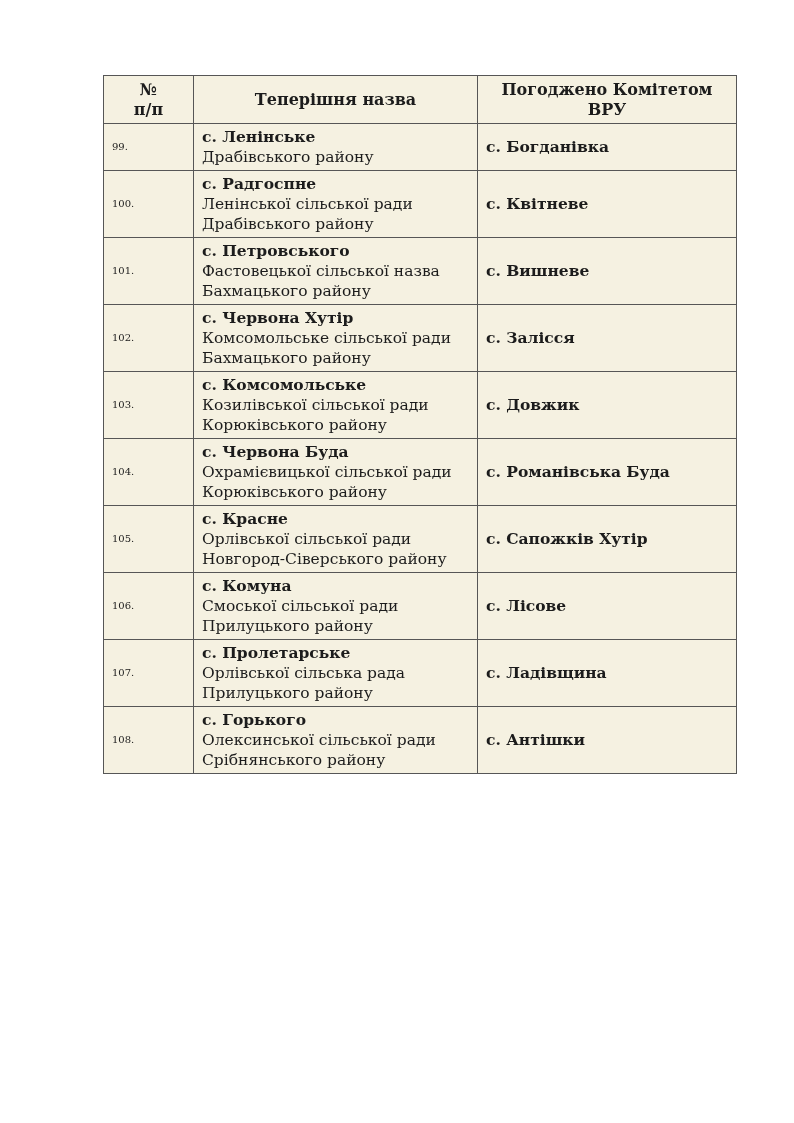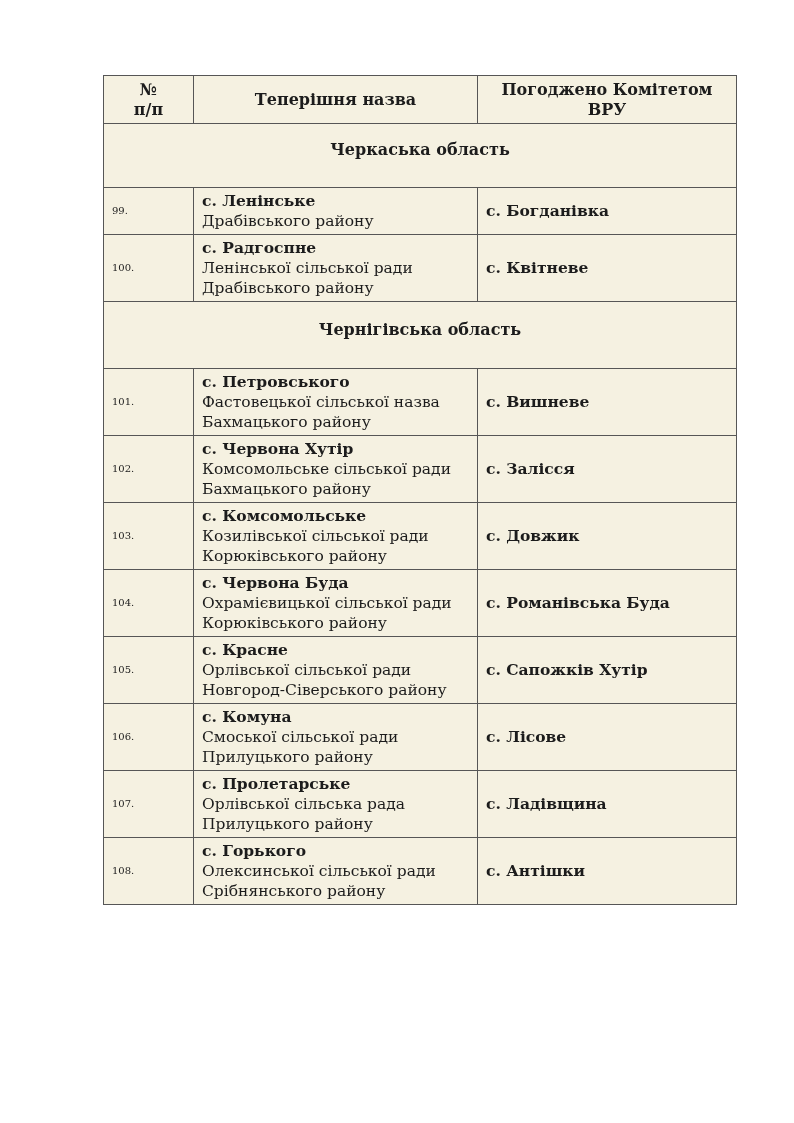--- a/index.html
+++ b/index.html
@@ -78,46 +78,40 @@
     <tbody>
         <tr class="hdr">
       <th>
         <div>№</div>
         <div>п/п</div>
       </th>
       <th>Теперішня назва</th>
       <th>Погоджено Комітетом ВРУ</th>
     </tr>
 
-    <tr class="section-row s1">
-      <td colspan="3">Черкаська область</td>
-    </tr>
 
     <tr class="r2">
       <td class="c-no">99.</td>
       <td class="c-name">
         <div class="nm">с. Ленінське</div>
         <div>Драбівського району</div>
       </td>
       <td class="c-appr">с. Богданівка</td>
     </tr>
 
     <tr class="r3">
       <td class="c-no">100.</td>
       <td class="c-name">
         <div class="nm">с. Радгоспне</div>
         <div>Ленінської сільської ради</div>
         <div>Драбівського району</div>
       </td>
       <td class="c-appr">с. Квітневе</td>
     </tr>
 
-    <tr class="section-row s2">
-      <td colspan="3">Чернігівська область</td>
-    </tr>
 
     <tr class="r3">
       <td class="c-no">101.</td>
       <td class="c-name">
         <div class="nm">с. Петровського</div>
         <div>Фастовецької сільської назва</div>
         <div>Бахмацького району</div>
       </td>
       <td class="c-appr">с. Вишневе</td>
     </tr>

